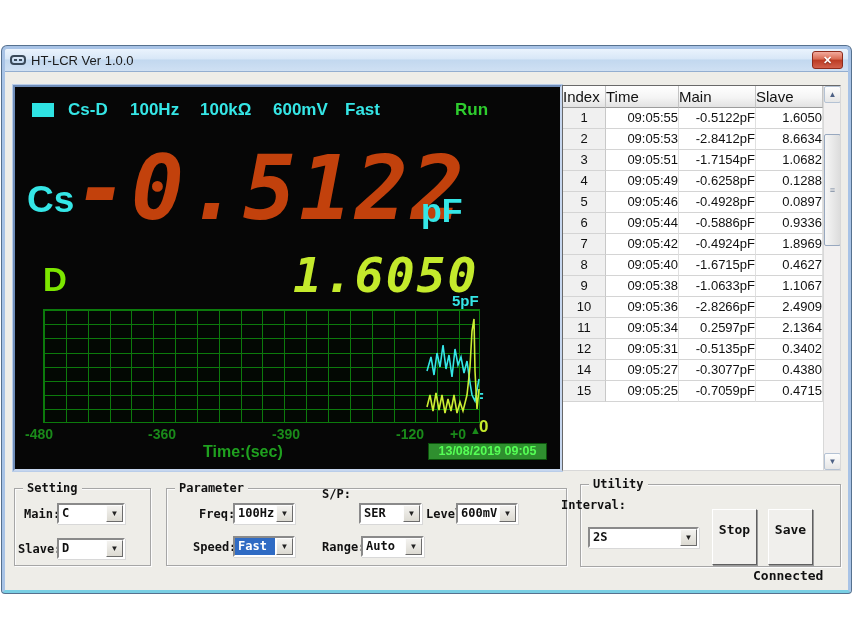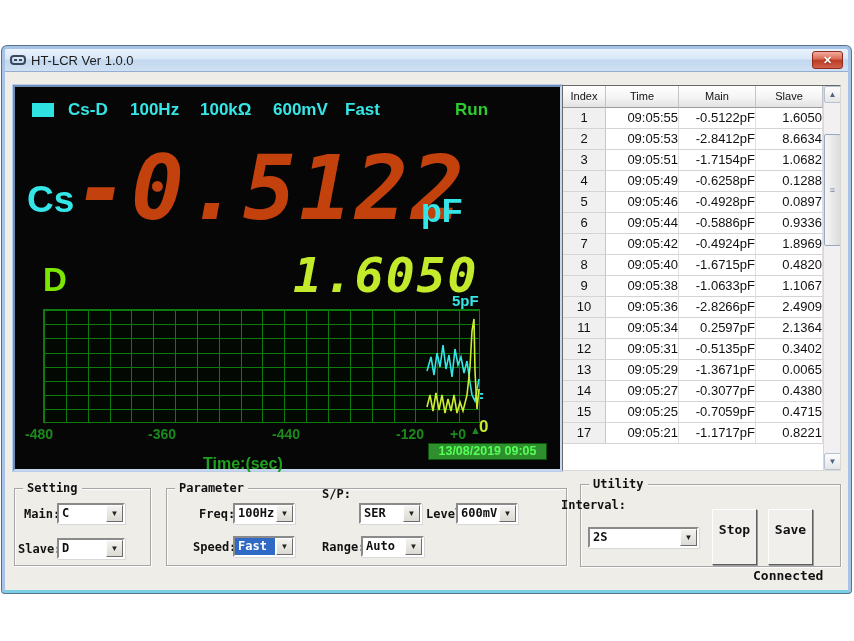--- a/index.html
+++ b/index.html
@@ -34,31 +34,31 @@
   .sec-label { left:28px; top:174px; font-size:33px; font-weight:bold; color:#7ce600; }
   .sec-value { left:278px; top:164px; font-size:48px; letter-spacing:2px; color:#c4ea2c; }
   .ylab { font-weight:bold; font-size:15px; }
   .grid { left:28px; top:222px; width:437px; height:114px; background-color:#030803;
     background-image:
       repeating-linear-gradient(90deg,#0c7a0c 0 1px,transparent 1px 21.85px),
       repeating-linear-gradient(180deg,#0c7a0c 0 1px,transparent 1px 14.2px);
     border:1px solid #0c7a0c; }
   .traces { left:28px; top:222px; width:437px; height:114px; }
   .xtick { font-size:14px; font-weight:bold; color:#1a8a1a; top:339px; }
-  .xaxis-title { left:188px; top:368px; font-size:16px; font-weight:bold; color:#1fa01f; }
+  .xaxis-title { left:188px; top:356px; font-size:16px; font-weight:bold; color:#1fa01f; }
   .stamp { left:413px; top:356px; width:119px; height:17px; background:#2f8f2f; border:1px solid #0b520b;
     color:#55ff55; font-size:12.5px; font-weight:bold; text-align:center; line-height:15px; }
 
   
   .tablewrap { position:absolute; left:557px; top:13px; width:279px; height:386px; background:#fff;
     border:1px solid; border-color:#696969 #d8d8d8 #d8d8d8 #696969; overflow:hidden; }
   .thead { display:flex; height:22px; }
   .th { background:linear-gradient(180deg,#ffffff 0%,#f4f4f4 55%,#e2e2e2 100%);
     border-right:1px solid #c4c4c4; border-bottom:1px solid #9c9c9c;
-    font-size:11px; color:#111; text-align:center; line-height:21px; }
+    font-size:15px; color:#111; text-align:left; line-height:21px; }
   .trow { display:flex; height:21px; }
   .td { font-size:13px; color:#111; line-height:20px; border-right:1px solid #e0e0e0; border-bottom:1px solid #d4d4d4;
     overflow:hidden; background:#fff; }
   .td.idx { background:#f0f0f0; text-align:center; border-right:1px solid #c8c8c8; }
   .td.num { text-align:right; }
   .c1 { width:43px; } .c2 { width:73px; } .c3 { width:77px; } .c4 { width:67px; }
   .vscroll { position:absolute; right:0; top:0; bottom:0; width:17px; background:#f2f0f0; border-left:1px solid #d8d8d8; }
   .sb-btn { position:absolute; left:0; width:17px; height:17px; background:linear-gradient(180deg,#fdfdfd,#e6e6e6);
     border:1px solid #b4c2d4; border-radius:2px; color:#4d6185; font-size:8px; text-align:center; line-height:15px; }
   .sb-thumb { position:absolute; left:0; top:48px; width:17px; height:112px;
@@ -121,21 +121,21 @@
       <span class="ylab ylw" style="left:464px; top:330px; font-size:17px">0</span>
 
       <div class="grid"></div>
       <svg class="traces" viewBox="0 0 437 114">
         <polyline fill="none" stroke="#35e6e6" stroke-width="1.6" points="384,62 388,48 391,66 394,44 397,58 400,36 403,60 406,46 409,68 412,40 415,56 418,48 421,64 424,52 427,74 429,86 432,92 436,70"></polyline>
         <polyline fill="none" stroke="#ccee33" stroke-width="1.6" points="384,98 387,86 390,102 393,84 396,101 399,86 402,104 405,90 408,102 411,86 414,104 417,93 420,102 424,86 427,58 429,22 431,10 432,62 434,100 436,80"></polyline>
       </svg>
 
       <span class="xtick" style="left:10px">-480</span>
       <span class="xtick" style="left:133px">-360</span>
-      <span class="xtick" style="left:257px">-440</span>
+      <span class="xtick" style="left:257px">-390</span>
       <span class="xtick" style="left:381px">-120</span>
       <span class="xtick" style="left:435px">+0</span>
       <span class="xtick grn" style="left:455px; top:337px; font-size:11px">▲</span>
 
       <span class="xaxis-title">Time:(sec)</span>
       <span class="stamp">13/08/2019 09:05</span>
     </div>
 
     <div class="tablewrap">
       <div class="thead">
@@ -184,21 +184,21 @@
           <div class="trow">
             <div class="td idx c1">7</div>
             <div class="td num c2">09:05:42</div>
             <div class="td num c3">-0.4924pF</div>
             <div class="td num c4">1.8969</div>
           </div>
           <div class="trow">
             <div class="td idx c1">8</div>
             <div class="td num c2">09:05:40</div>
             <div class="td num c3">-1.6715pF</div>
-            <div class="td num c4">0.4820</div>
+            <div class="td num c4">0.4627</div>
           </div>
           <div class="trow">
             <div class="td idx c1">9</div>
             <div class="td num c2">09:05:38</div>
             <div class="td num c3">-1.0633pF</div>
             <div class="td num c4">1.1067</div>
           </div>
           <div class="trow">
             <div class="td idx c1">10</div>
             <div class="td num c2">09:05:36</div>
@@ -211,42 +211,30 @@
             <div class="td num c3">0.2597pF</div>
             <div class="td num c4">2.1364</div>
           </div>
           <div class="trow">
             <div class="td idx c1">12</div>
             <div class="td num c2">09:05:31</div>
             <div class="td num c3">-0.5135pF</div>
             <div class="td num c4">0.3402</div>
           </div>
           <div class="trow">
-            <div class="td idx c1">13</div>
-            <div class="td num c2">09:05:29</div>
-            <div class="td num c3">-1.3671pF</div>
-            <div class="td num c4">0.0065</div>
-          </div>
-          <div class="trow">
             <div class="td idx c1">14</div>
             <div class="td num c2">09:05:27</div>
             <div class="td num c3">-0.3077pF</div>
             <div class="td num c4">0.4380</div>
           </div>
           <div class="trow">
             <div class="td idx c1">15</div>
             <div class="td num c2">09:05:25</div>
             <div class="td num c3">-0.7059pF</div>
             <div class="td num c4">0.4715</div>
-          </div>
-          <div class="trow">
-            <div class="td idx c1">17</div>
-            <div class="td num c2">09:05:21</div>
-            <div class="td num c3">-1.1717pF</div>
-            <div class="td num c4">0.8221</div>
           </div>
         </div>
       <div class="vscroll">
         <div class="sb-btn" style="top:0">▲</div>
         <div class="sb-thumb">≡</div>
         <div class="sb-btn" style="bottom:0">▼</div>
       </div>
     </div>
 
     <div class="groupbox mono" style="left:9px; top:416px; width:137px; height:78px">

